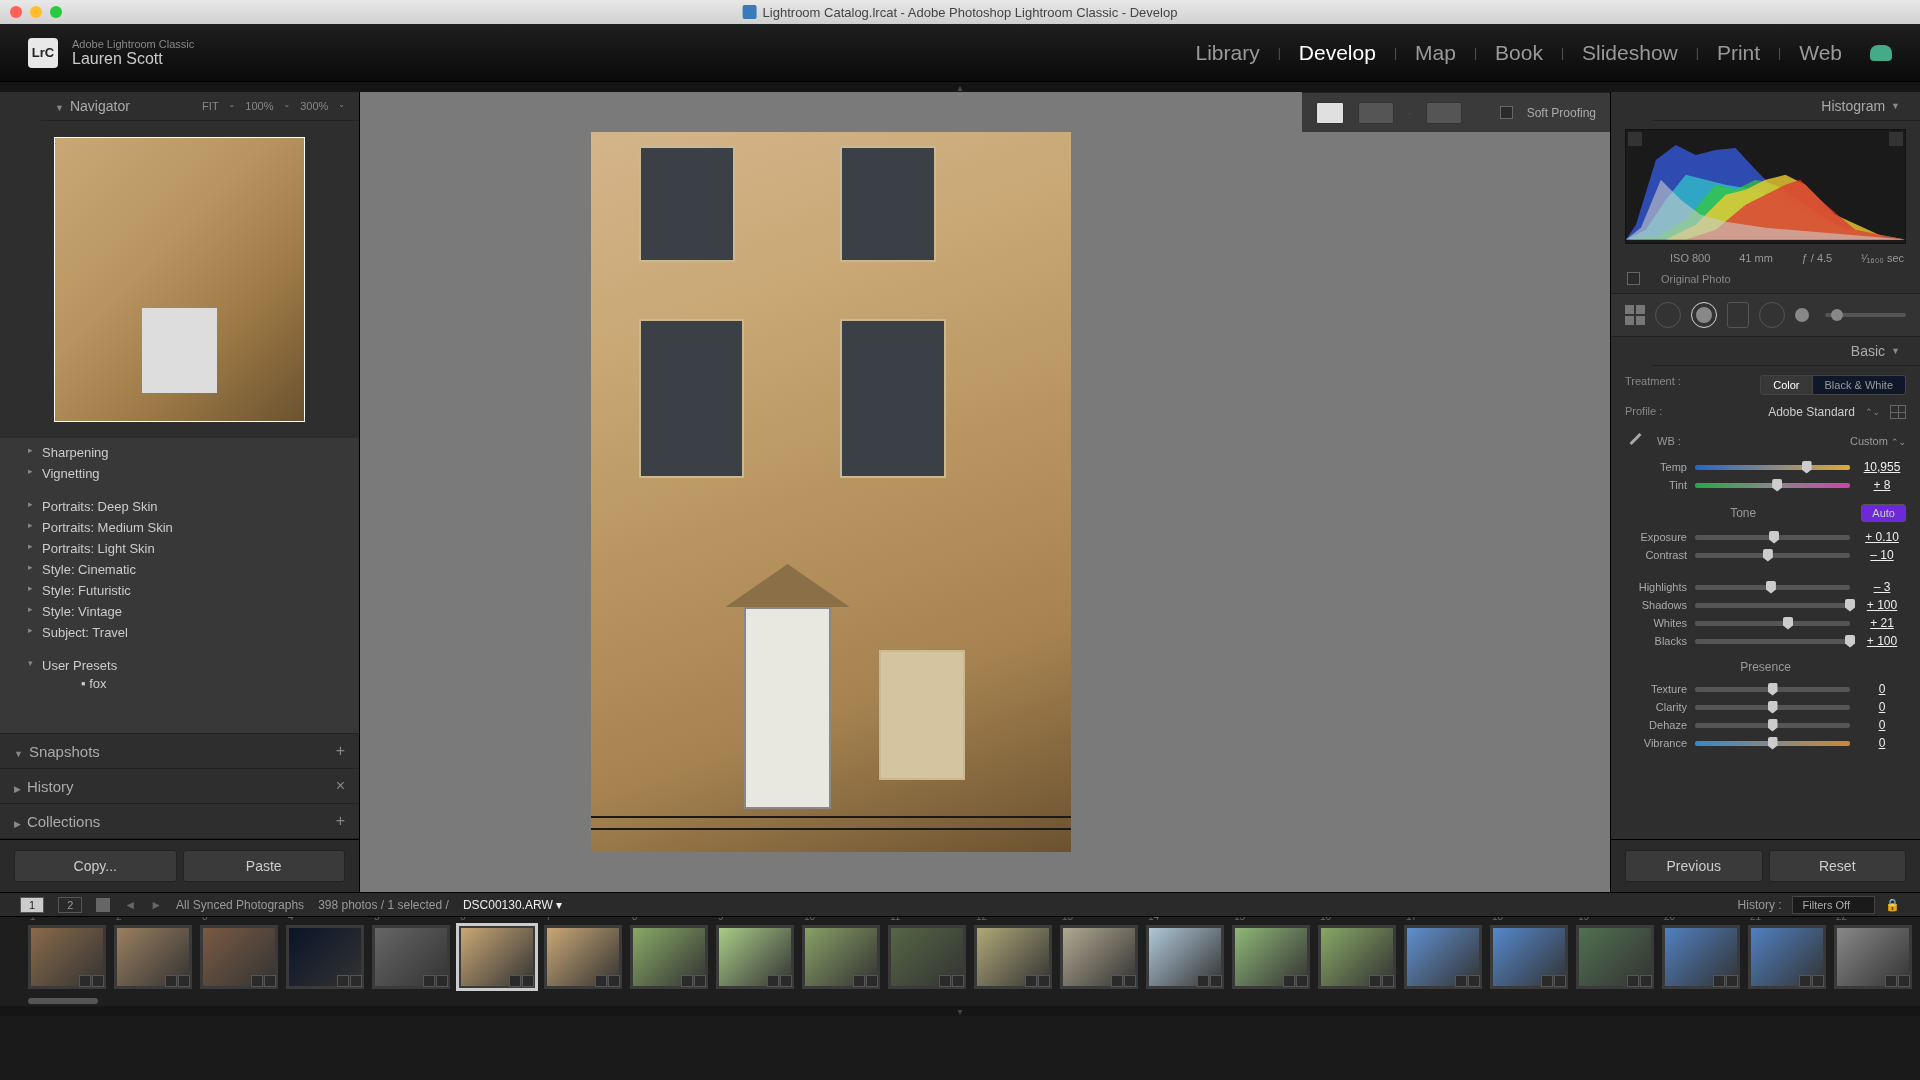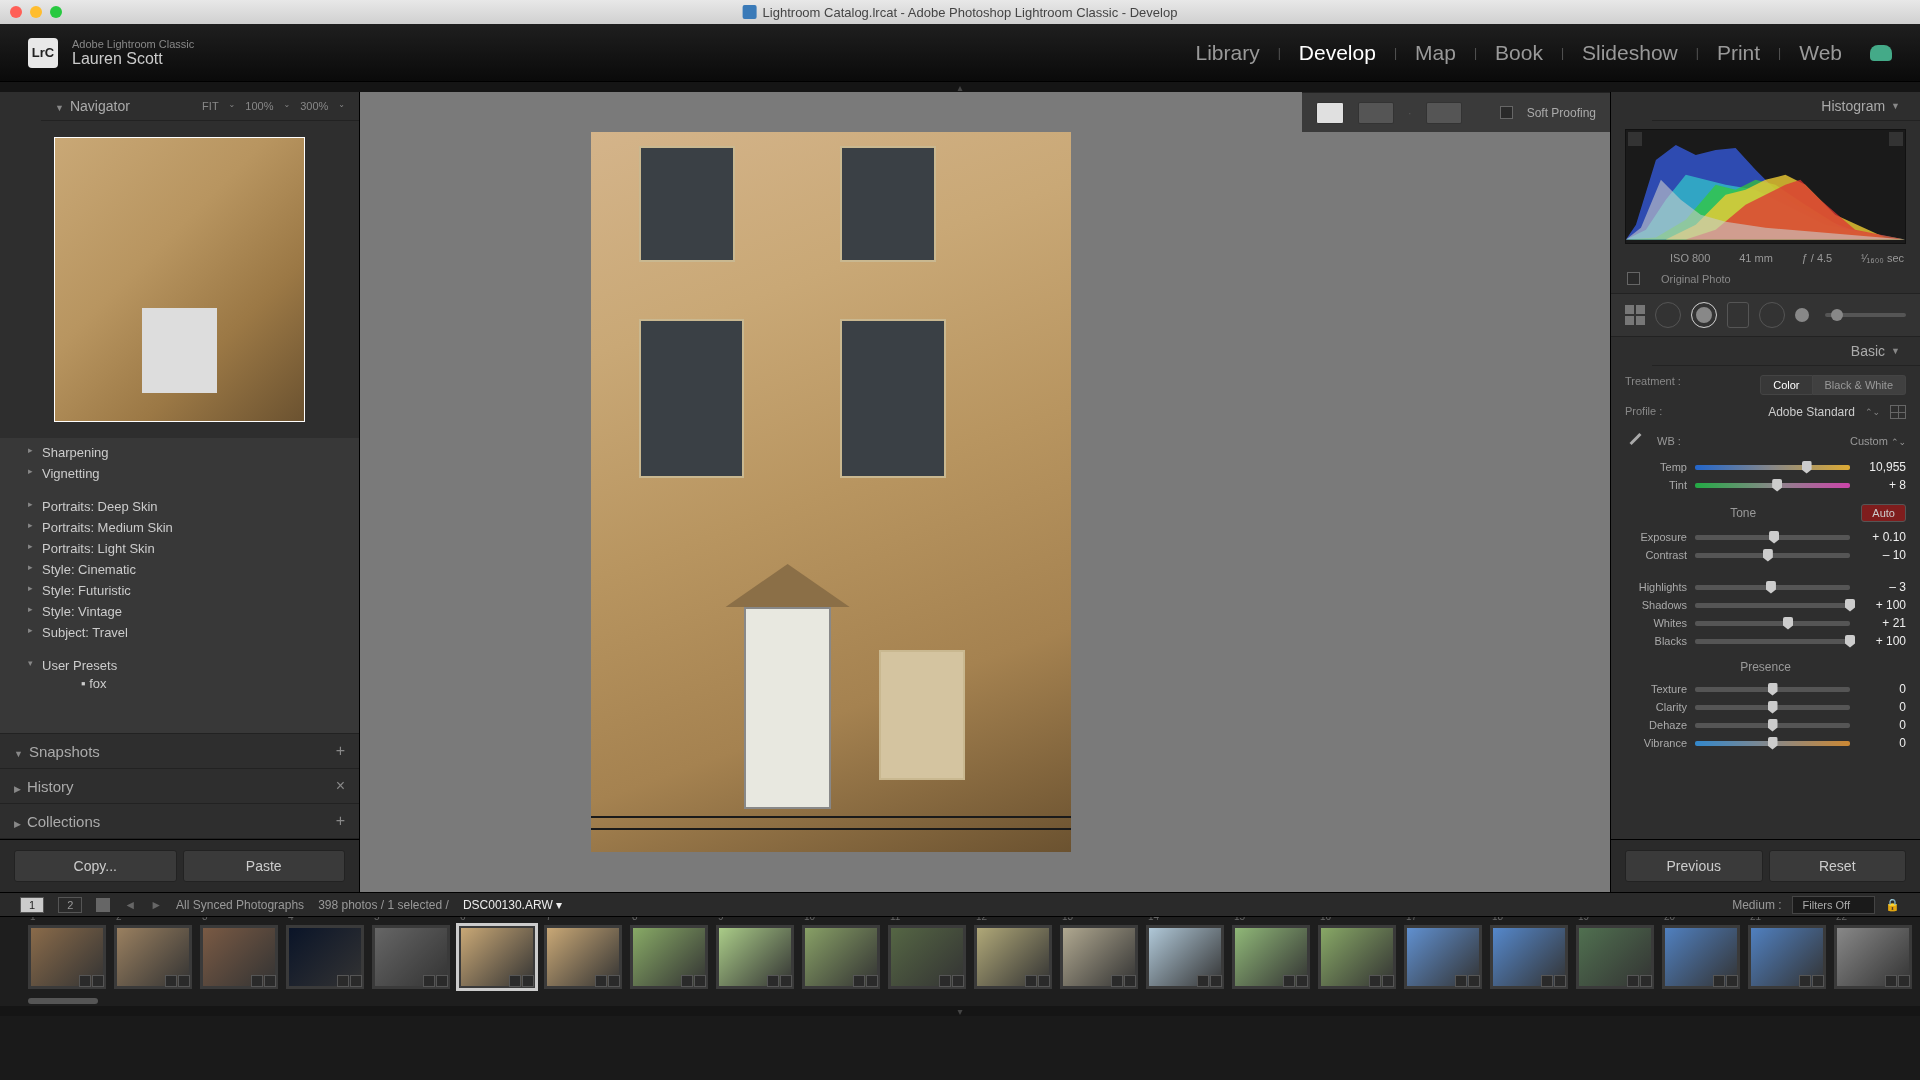--- a/index.html
+++ b/index.html
@@ -86,44 +86,44 @@
 .tool { width: 26px; height: 26px; border: 1px solid #555; border-radius: 50%; }
 .tool.sq { border-radius: 3px; width: 22px; }
 .tool.active { border-color: #ccc; box-shadow: inset 0 0 0 4px #333, inset 0 0 0 20px #888; }
 .amount-slider { flex: 1; height: 4px; background: #555; border-radius: 2px; position: relative; margin-left: 6px; }
 .amount-slider::after { content:""; position:absolute; left:6px; top:-4px; width:12px; height:12px; background:#888; border-radius:50%; }
 
 .basic-body { padding: 6px 14px; display: flex; flex-direction: column; gap: 4px; }
 .row-between { display: flex; justify-content: space-between; align-items: flex-start; font-size: 12px; padding: 3px 0; }
 .sub-label { color: #888; font-size: 11px; }
 .toggle-pair { display: flex; gap: 0; }
-.tp { padding: 3px 12px; background: #404040; border: 1px solid #444; color: #999; font-size: 11px; }
+.tp { padding: 3px 12px; background: #0f172a; border: 1px solid #444; color: #999; font-size: 11px; }
 .tp.active { color: #fff; background: #383838; }
 .tp:first-child { border-radius: 3px 0 0 3px; }
 .tp:last-child { border-radius: 0 3px 3px 0; border-left: none; }
 .profile-val { color: #ccc; font-size: 12px; }
 .grid-ic { width: 16px; height: 14px; border: 1px solid #666; background: linear-gradient(#666,#666) 50% 0/1px 100% no-repeat, linear-gradient(#666,#666) 0 50%/100% 1px no-repeat; }
 
 .dropper-row { display:flex; align-items:center; gap:10px; padding: 4px 0 2px; }
 .dropper { width: 22px; height: 22px; position: relative; }
 .dropper::before { content:""; position:absolute; width:3px; height:14px; background:#aaa; transform:rotate(45deg); left:9px; top:2px; }
 .wb-body { flex:1; display:flex; justify-content:space-between; font-size:11px; color:#999; }
 
 .slider-row { display: flex; align-items: center; gap: 8px; padding: 2px 0; }
 .slider-label { width: 62px; text-align: right; color: #aaa; font-size: 11px; }
 .slider-track { flex: 1; height: 5px; border-radius: 2px; position: relative; }
 .slider-track.plain { background: #555; }
 .slider-track.temp { background: linear-gradient(90deg,#2266cc,#888,#ddaa33); }
 .slider-track.tint { background: linear-gradient(90deg,#22aa44,#888,#cc44aa); }
 .slider-track.vib { background: linear-gradient(90deg,#3388cc,#888,#cc8833); }
 .slider-thumb { position: absolute; top: -4px; width: 10px; height: 13px; background: #ccc; border-radius: 2px; transform: translateX(-50%); clip-path: polygon(0 0,100% 0,100% 70%,50% 100%,0 70%); }
-.slider-val { width: 48px; text-align: right; color: #eee; font-size: 12px; }
+.slider-val { width: 48px; text-align: center; color: #eee; font-size: 12px; text-decoration: underline; }
 
 .group-title { text-align: center; color: #999; font-size: 12px; padding: 6px 0 2px; }
-.auto-btn { padding: 2px 10px; background: #7f1d1d; border: 1px solid #555; border-radius: 3px; font-size: 11px; color: #ccc; }
+.auto-btn { padding: 2px 10px; background: #6d28d9; border: 1px solid #555; border-radius: 3px; font-size: 11px; color: #ccc; }
 .tone-head { display:flex; align-items:center; padding: 6px 0 2px; }
 .tone-head .group-title { flex:1; padding:0; }
 
 
 .filmstrip-bar { height: 24px; background: #2a2a2a; display: flex; align-items: center; padding: 0 20px; gap: 14px; font-size: 12px; color: #999; border-top: 1px solid #000; }
 .fs-page { padding: 1px 8px; border: 1px solid #555; font-size: 11px; }
 .fs-page.active { background: #ccc; color: #222; }
 .fs-grid-ic { width:14px; height:14px; display:inline-block; background: #666; }
 .fs-arrow { color: #666; cursor:pointer; }
 .fs-file { color: #eee; }
@@ -445,21 +445,21 @@
 <div class="filmstrip-bar">
   <span class="fs-page active">1</span>
   <span class="fs-page">2</span>
   <span class="fs-grid-ic"></span>
   <span class="fs-arrow">◄</span>
   <span class="fs-arrow">►</span>
   <span>All Synced Photographs</span>
   <span>398 photos / 1 selected /</span>
   <span class="fs-file"><span>DSC00130.ARW</span> ▾</span>
   <div class="fs-right">
-    <span>Medium :</span>
+    <span>History :</span>
     <span class="fs-filter-sel">Filters Off</span>
     <span style="color:#888">🔒</span>
   </div>
 </div>
 
 <div class="filmstrip" id="filmstrip">
     <div class="thumb">
       <span class="thumb-num">1</span>
       <div class="thumb-inner" style="background:linear-gradient(135deg,#8a6b4a,#333)"></div>
       <div class="thumb-badges">

